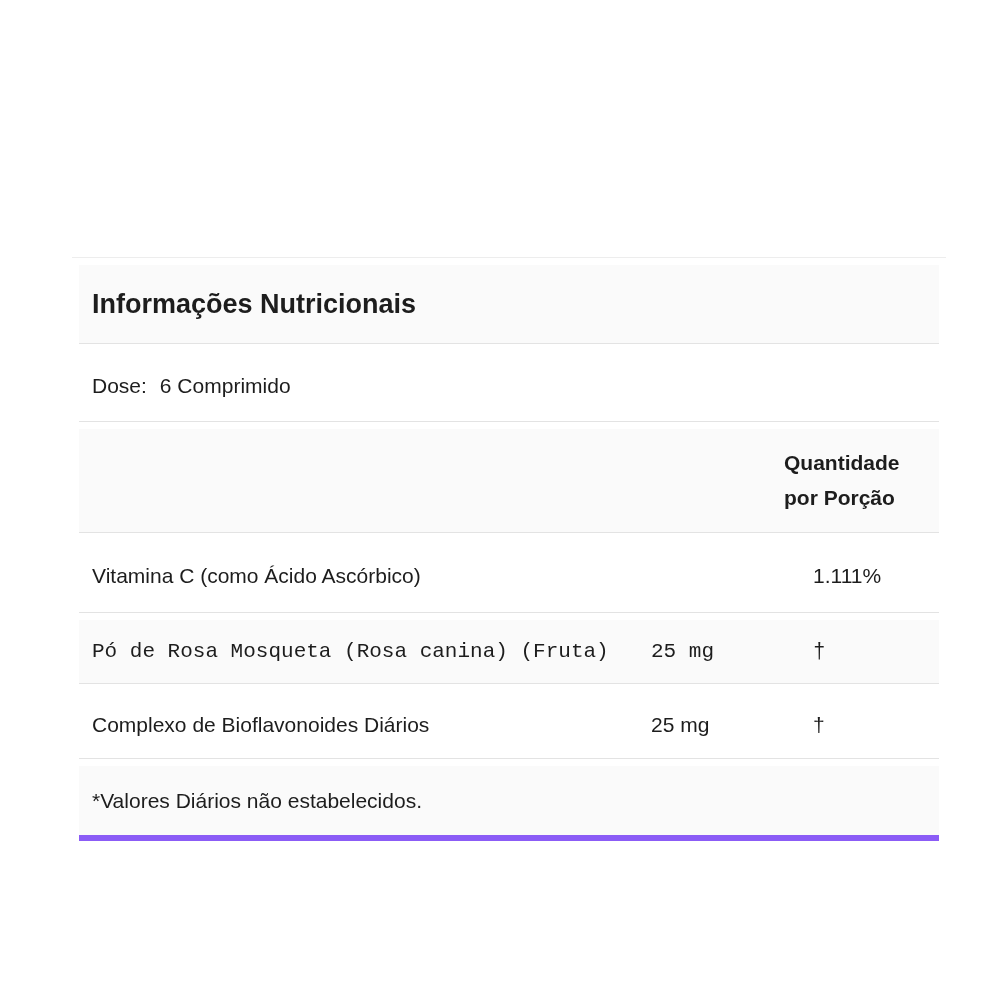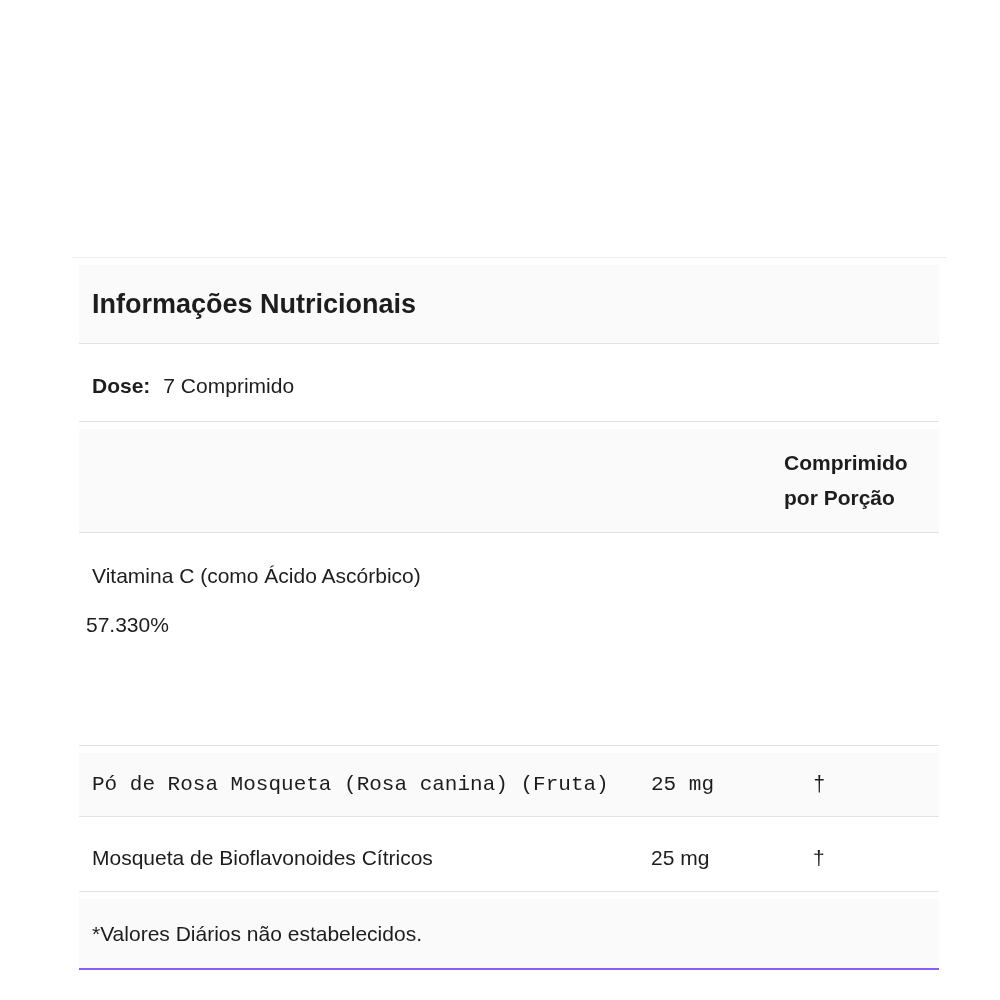--- a/index.html
+++ b/index.html
@@ -27,70 +27,70 @@
   .title-row {
     padding: 15px 6px 15px 6px;
     font-size: 27px;
     line-height: 34px;
     font-weight: bold;
   }
   .serving-row {
     padding: 10px 6px 11px 6px;
     background: #ffffff;
   }
-  .serving-label { font-weight: bold; }
+  .serving-label { font-weight: normal; }
   .serving-value { margin-left: 6px; }
   .header-row {
     padding: 9px 0 10px 0;
     font-weight: bold;
   }
   .data-row { background: #ffffff; }
-  .row-vitamin  { padding: 11px 0 12px 0; flex-direction: column; }
+  .row-vitamin  { padding: 11px 0 12px 0; }
   .row-single-a { padding: 7px 0 7px 0; font-family: Liberation Mono, monospace; }
   .row-single-b { padding: 9px 0 9px 0; }
   .footnote-row {
     padding: 10px 6px 10px 6px;
-    border-bottom: 2px solid #8b5cf6;
+    border-bottom: 6px solid #8b5cf6;
   }
   .col-name   { flex: 1 1 auto; padding-left: 6px; padding-right: 12px; }
   .col-amount { flex: 0 0 148px; width: 148px; padding-right: 22px; }
   .col-dv     { flex: 0 0 119px; width: 119px; }
 </style>
 </head>
 <body>
 
 <div class="nutrition-table">
 
   <div class="row shaded title-row">
     <span>Informações Nutricionais</span>
   </div>
 
   <div class="row serving-row">
     <span class="serving-label">Dose:</span>
-    <span class="serving-value">7 Comprimido</span>
+    <span class="serving-value">6 Comprimido</span>
   </div>
 
   <div class="row shaded header-row">
     <div class="col-name"></div>
-    <div class="col-amount">Comprimido por Porção</div>
+    <div class="col-amount">Quantidade por Porção</div>
   </div>
 
   <div class="row data-row row-vitamin">
     <div class="col-name">Vitamina C (como Ácido Ascórbico)</div>
-    <div class="col-dv">57.330%</div>
+    <div class="col-dv">1.111%</div>
   </div>
 
   <div class="row shaded row-single-a">
     <div class="col-name">Pó de Rosa Mosqueta (Rosa canina) (Fruta)</div>
     <div class="col-amount">25 mg</div>
     <div class="col-dv">†</div>
   </div>
 
   <div class="row data-row row-single-b">
-    <div class="col-name">Mosqueta de Bioflavonoides Cítricos</div>
+    <div class="col-name">Complexo de Bioflavonoides Diários</div>
     <div class="col-amount">25 mg</div>
     <div class="col-dv">†</div>
   </div>
 
   <div class="row shaded footnote-row">
     <span>*Valores Diários não estabelecidos.</span>
   </div>
 
 </div>
 

